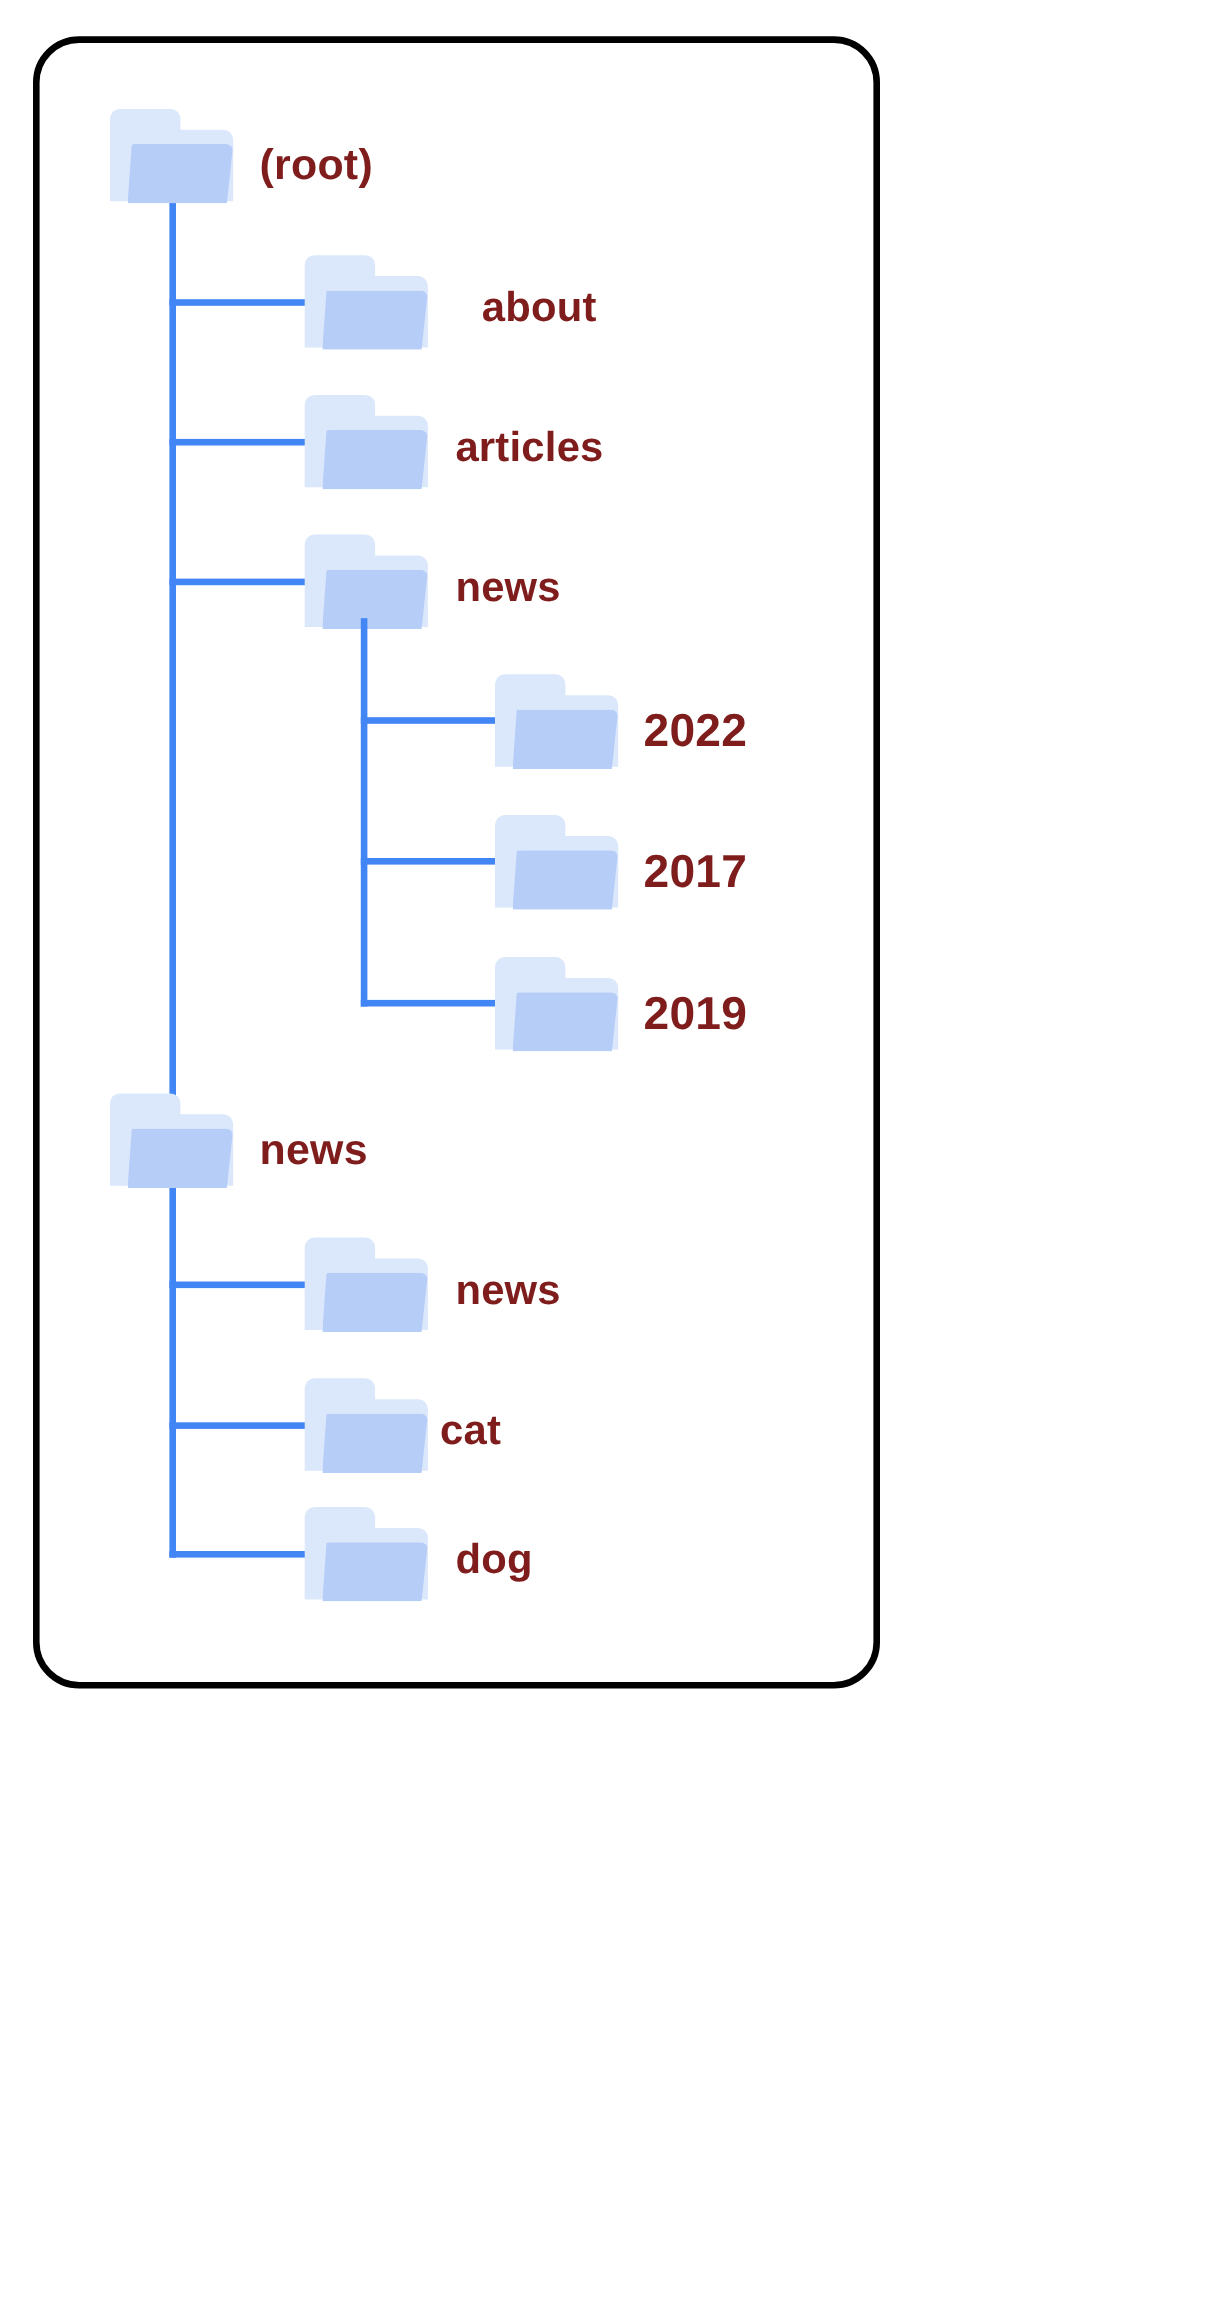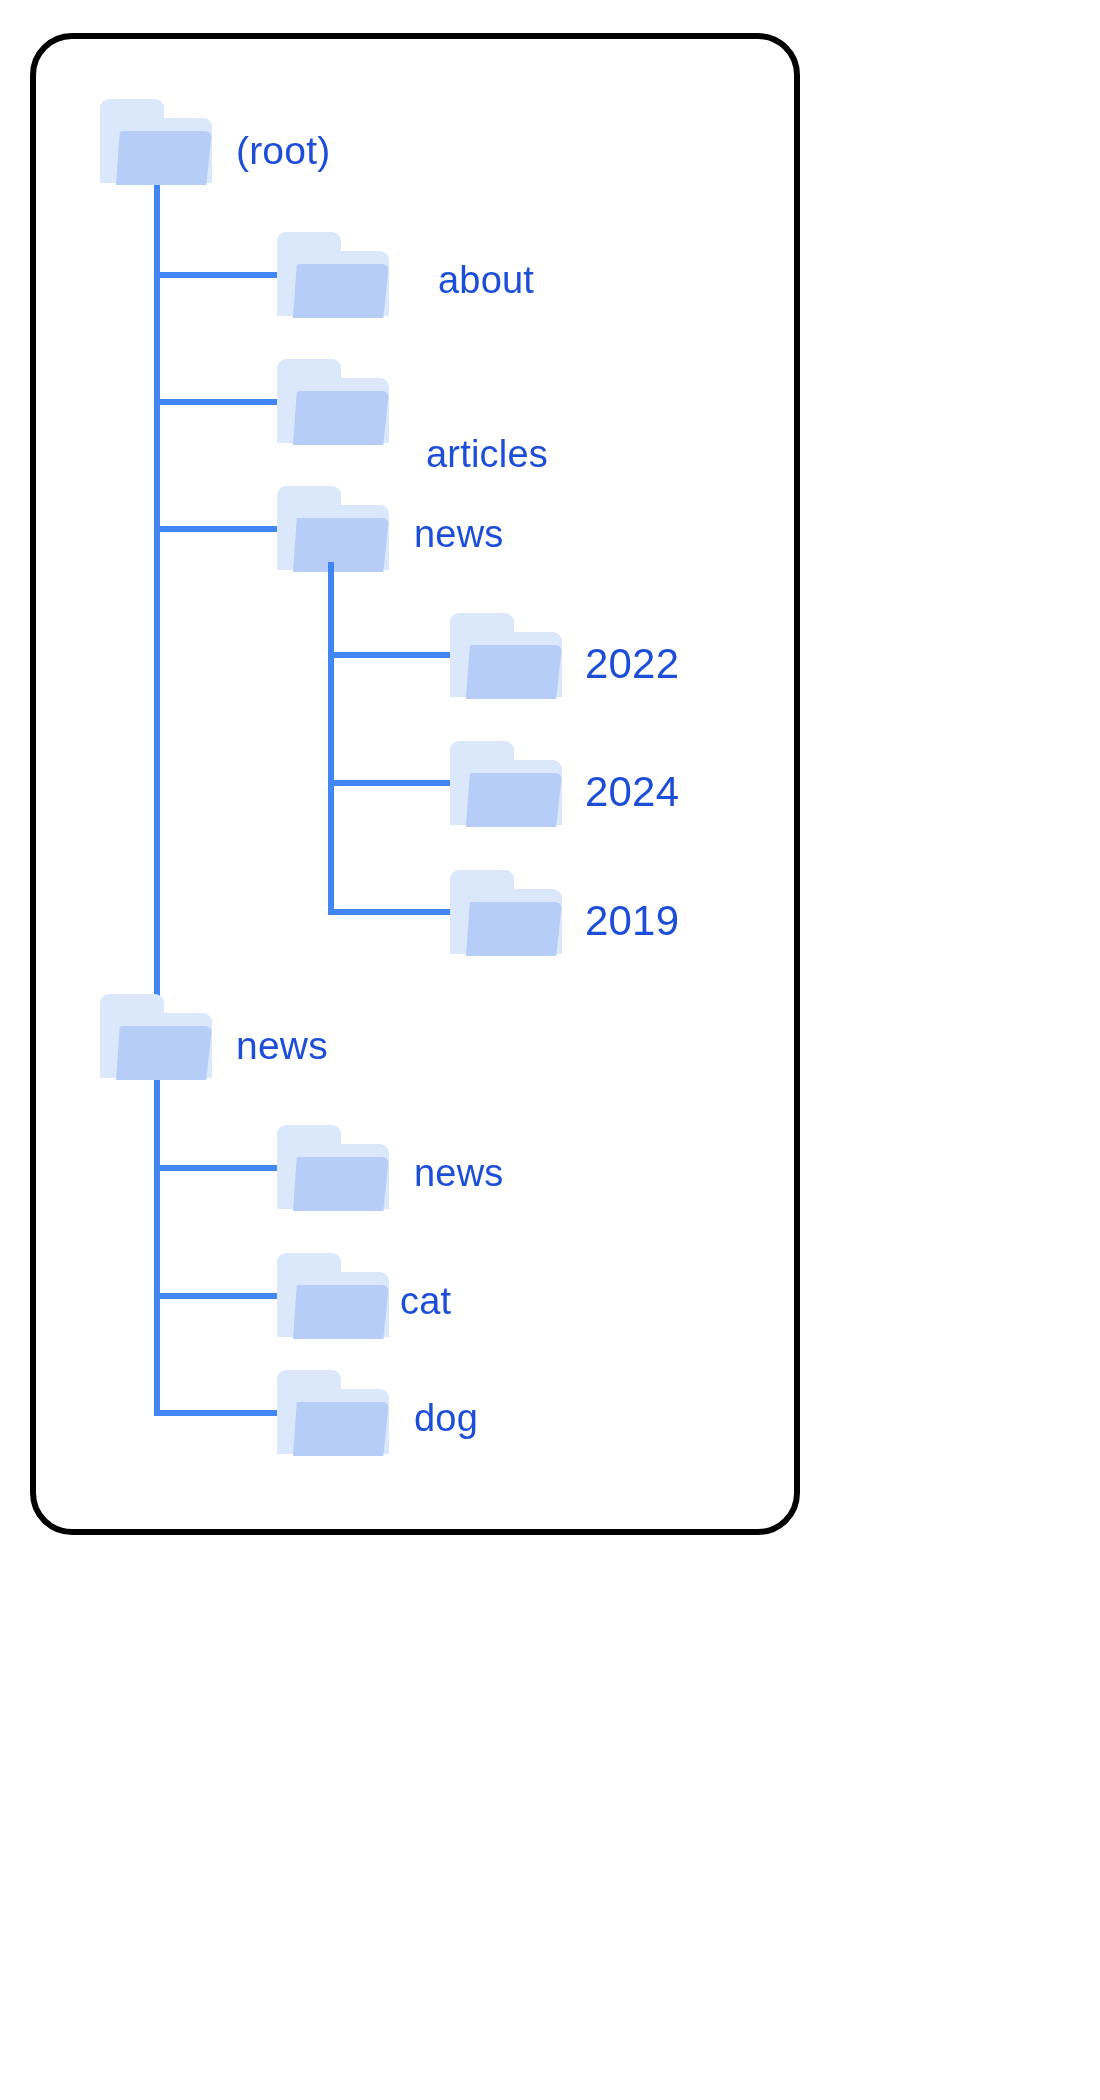--- a/index.html
+++ b/index.html
@@ -89,23 +89,23 @@
     height: 54px;
     background: #b6cdf8;
     border-radius: 7px 7px 0 0;
     clip-path: polygon(4% 0%, 100% 0%, 94% 100%, 0% 100%);
     transform: none;
   }
 
   
   .node-label {
     position: absolute;
-    color: #1d4ed8;
+    color: #7f1d1d;
     white-space: nowrap;
-    font-weight: 400;
+    font-weight: 700;
     letter-spacing: 0.2px;
   }
   .node-label.lvl0 { font-size: 39px; }
   .node-label.lvl1 { font-size: 38px; }
   .node-label.lvl2 { font-size: 42px; }
 </style>
 </head>
 <body>
 
 <div id="stage">
@@ -130,21 +130,21 @@
       <div class="fld-front"></div>
     </div>
     <div class="node-label lvl1" style="left:414px; top:259px;margin-left:24px;">about</div>
 
     <div class="conn conn-h" style="left:154px; top:399px; width:131px;"></div>
     <div class="folder" style="left:277px; top:359px;">
       <div class="fld-back"></div>
       <div class="fld-back2"></div>
       <div class="fld-front"></div>
     </div>
-    <div class="node-label lvl1" style="left:426px; top:386px;margin-top:47px;">articles</div>
+    <div class="node-label lvl1" style="left:414px; top:386px;">articles</div>
 
     <div class="conn conn-h" style="left:154px; top:526px; width:131px;"></div>
     <div class="folder" style="left:277px; top:486px;">
       <div class="fld-back"></div>
       <div class="fld-back2"></div>
       <div class="fld-front"></div>
     </div>
     <div class="node-label lvl1" style="left:414px; top:513px;">news</div>
 
     <div class="conn conn-v" style="left:328px; top:562px; height:353px;"></div>
@@ -156,21 +156,21 @@
       <div class="fld-front"></div>
     </div>
     <div class="node-label lvl2" style="left:585px; top:640px;">2022</div>
 
     <div class="conn conn-h" style="left:328px; top:780px; width:130px;"></div>
     <div class="folder small" style="left:450px; top:741px;">
       <div class="fld-back"></div>
       <div class="fld-back2"></div>
       <div class="fld-front"></div>
     </div>
-    <div class="node-label lvl2" style="left:585px; top:768px;">2024</div>
+    <div class="node-label lvl2" style="left:585px; top:768px;">2017</div>
 
     <div class="conn conn-h" style="left:328px; top:909px; width:130px;"></div>
     <div class="folder small" style="left:450px; top:870px;">
       <div class="fld-back"></div>
       <div class="fld-back2"></div>
       <div class="fld-front"></div>
     </div>
     <div class="node-label lvl2" style="left:585px; top:897px;">2019</div>
 
     <div class="folder" style="left:100px; top:994px;">

